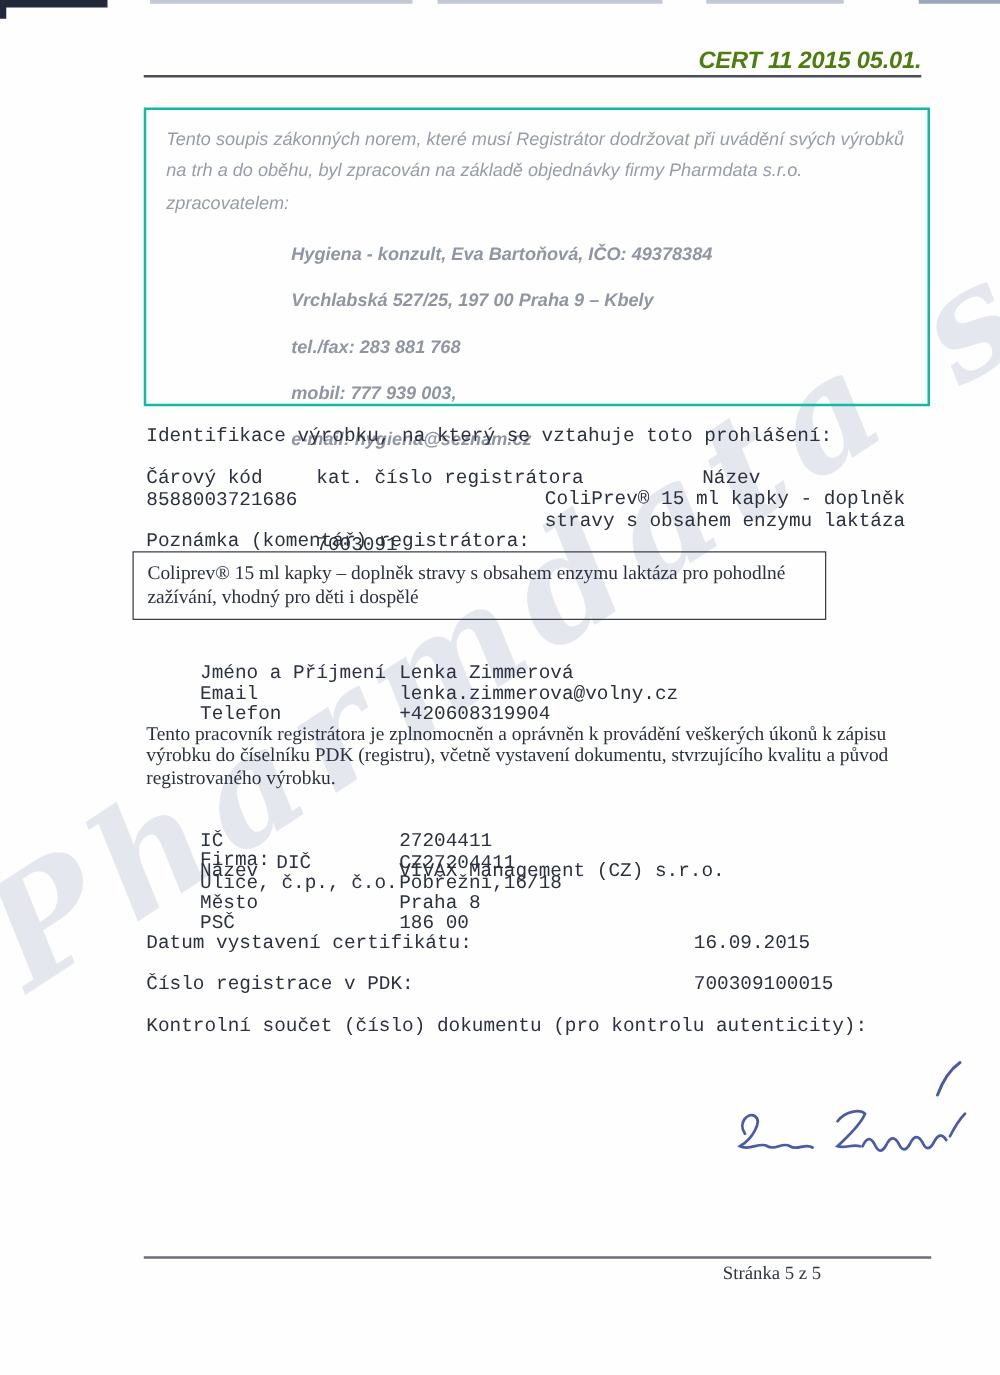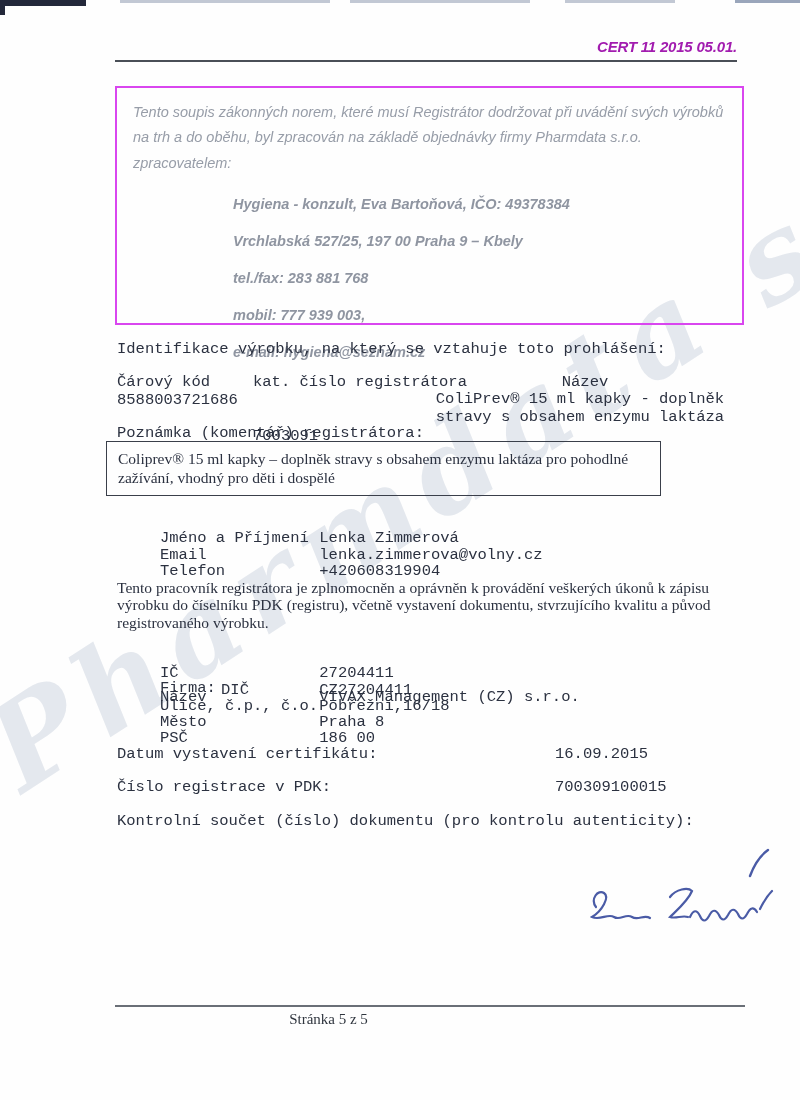--- a/index.html
+++ b/index.html
@@ -19,27 +19,27 @@
     left:0;top:690px;white-space:nowrap;
     transform:rotate(-33deg);transform-origin:0 50%;
     font-family:"DejaVu Serif", serif;font-style:italic;font-weight:bold;
     font-size:118px;letter-spacing:12px;color:#c9d1dd;opacity:.48;
   }
   .content{position:absolute;inset:0;z-index:1;}
   
   .header-ref{
     top:38px;left:115px;width:622px;text-align:right;
     font-family:"Liberation Sans", sans-serif;font-style:italic;font-weight:bold;
-    font-size:15px;color:#a21caf;letter-spacing:-0.2px;
+    font-size:19px;color:#4d7c0f;letter-spacing:-0.2px;
   }
   .header-rule{top:60px;left:115px;width:622px;height:2px;background:#4a4f57;}
   
   .notice-box{
     top:86px;left:115px;width:629px;height:239px;box-sizing:border-box;
-    border:2px solid #d946ef;padding:12px 16px 0 16px;
+    border:2px solid #14b8a6;padding:12px 16px 0 16px;
     font-family:"Liberation Sans", sans-serif;font-style:italic;
     font-size:14.5px;color:#979da8;line-height:1.75;
   }
   .notice-contacts{margin:10px 0 0 100px;font-weight:bold;color:#8f95a1;}
   .notice-contacts div{height:37px;line-height:37px;white-space:nowrap;}
   
   .h-line{font-size:15.5px;font-family:Liberation Mono, monospace;}
   .ident-heading{top:340px;left:117px;}
   .col-h1{top:373px;left:117px;}
   .col-h2{top:373px;left:253px;}
@@ -64,21 +64,21 @@
   .row-c3{top:697px;} .row-c4{top:713px;} .row-c5{top:729px;}
   .date-label{top:745px;left:117px;}
   .date-value{top:745px;left:555px;}
   .pdk-label{top:778px;left:117px;}
   .pdk-value{top:778px;left:555px;}
   .checksum-label{top:812px;left:117px;}
   
   .signature-svg{top:845px;left:578px;width:205px;height:102px;}
   
   .footer-rule{top:1005px;left:115px;width:630px;height:2px;background:#6a6f77;}
-  .footer-text{top:1011px;left:0;width:657px;text-align:center;font-size:15px;color:#30363f;}
+  .footer-text{top:1011px;left:0;width:657px;text-align:right;font-size:15px;color:#30363f;}
 </style>
 </head>
 <body>
 
 <div class="page">
 
   <div class="abs scan-corner"></div>
   <div class="abs scan-corner-v"></div>
   <div class="abs scan-dash" style="left:120px;width:210px;"></div>
   <div class="abs scan-dash" style="left:350px;width:180px;"></div>

